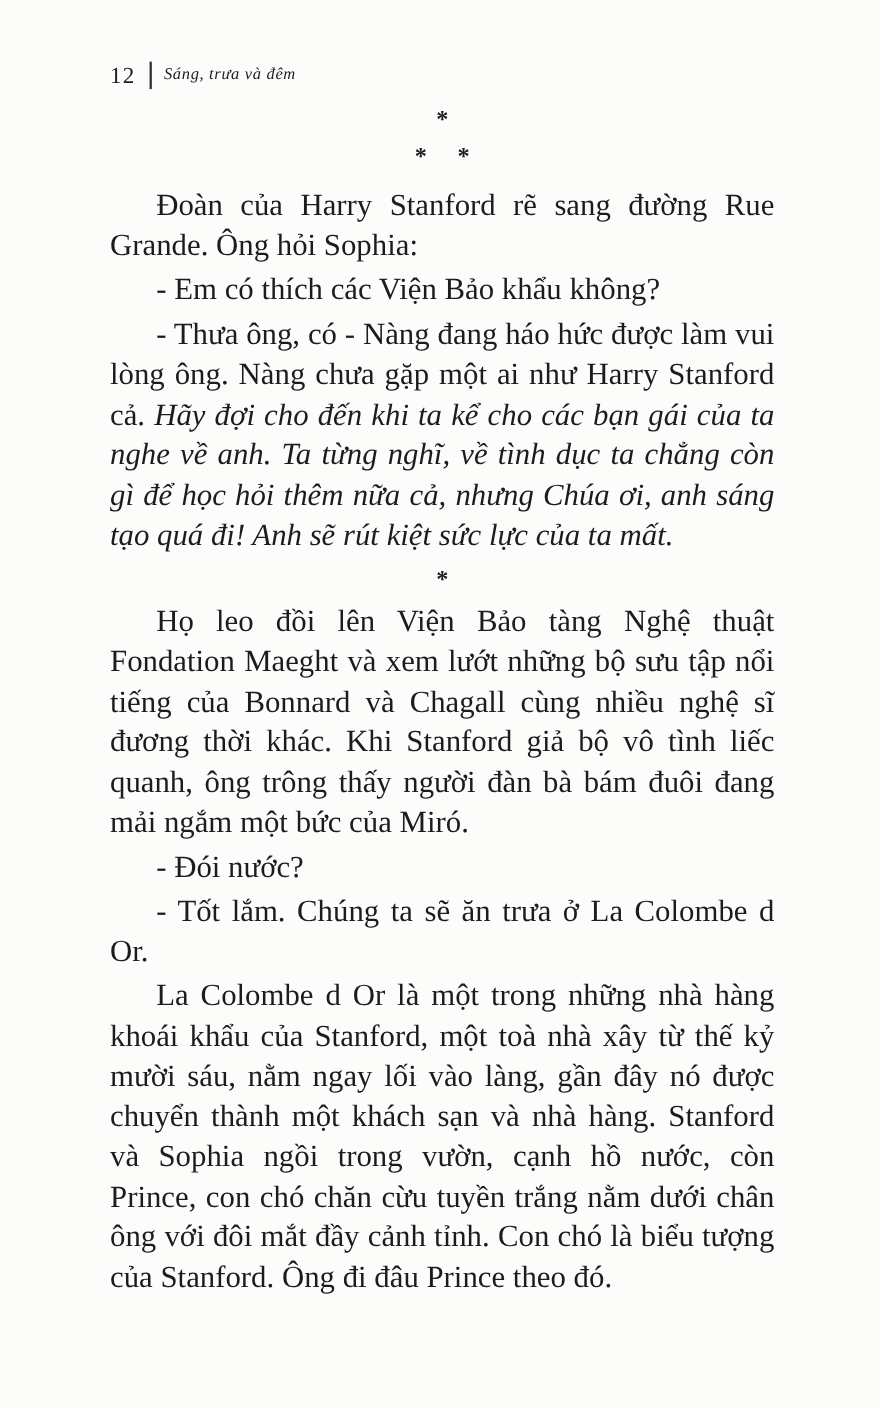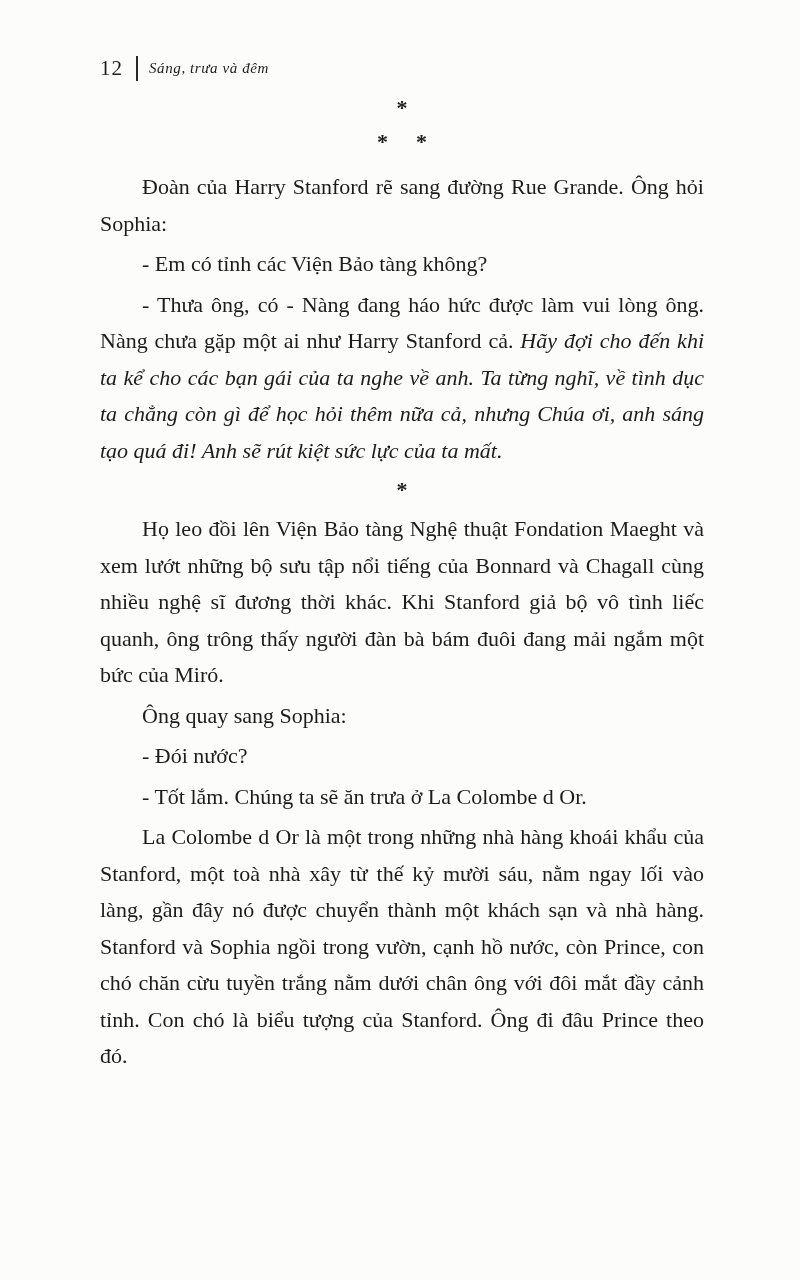--- a/index.html
+++ b/index.html
@@ -36,21 +36,21 @@
   }
   .book-title {
     font-style: italic;
     font-size: 15px;
     letter-spacing: 0.6px;
   }
   .page-body {
     text-align: justify;
   }
   .para {
-    font-size: 22px;
+    font-size: 28px;
     line-height: 36.5px;
     text-indent: 42px;
     margin: 0 0 4px 0;
     text-align: justify;
   }
   .run { font-style: normal; }
   .run.it { font-style: italic; }
   .sep {
     text-align: center;
     font-size: 22px;
@@ -69,22 +69,21 @@
 <div class="page">
   <header class="running-head">
     <span class="page-number">12</span>
     <span class="head-bar"></span>
     <span class="book-title">Sáng, trưa và đêm</span>
   </header>
   <main class="page-body">
       <div class="sep sep-top-single"><span class="star">*</span></div>
       <div class="sep sep-top-double"><span class="star">*</span><span class="star">*</span></div>
       <p class="para"><span class="run">Đoàn của Harry Stanford rẽ sang đường Rue Grande. Ông hỏi Sophia:</span></p>
-      <p class="para"><span class="run">- Em có tỉnh các Viện Bảo tàng không?</span></p>
+      <p class="para"><span class="run">- Em có thích các Viện Bảo khẩu không?</span></p>
       <p class="para"><span class="run">- Thưa ông, có - Nàng đang háo hức được làm vui lòng ông. Nàng chưa gặp một ai như Harry Stanford cả. </span><span class="run it">Hãy đợi cho đến khi ta kể cho các bạn gái của ta nghe về anh. Ta từng nghĩ, về tình dục ta chẳng còn gì để học hỏi thêm nữa cả, nhưng Chúa ơi, anh sáng tạo quá đi! Anh sẽ rút kiệt sức lực của ta mất.</span></p>
       <div class="sep sep-mid"><span class="star">*</span></div>
       <p class="para"><span class="run">Họ leo đồi lên Viện Bảo tàng Nghệ thuật Fondation Maeght và xem lướt những bộ sưu tập nổi tiếng của Bonnard và Chagall cùng nhiều nghệ sĩ đương thời khác. Khi Stanford giả bộ vô tình liếc quanh, ông trông thấy người đàn bà bám đuôi đang mải ngắm một bức của Miró.</span></p>
-      <p class="para"><span class="run">Ông quay sang Sophia:</span></p>
       <p class="para"><span class="run">- Đói nước?</span></p>
       <p class="para"><span class="run">- Tốt lắm. Chúng ta sẽ ăn trưa ở La Colombe d Or.</span></p>
       <p class="para"><span class="run">La Colombe d Or là một trong những nhà hàng khoái khẩu của Stanford, một toà nhà xây từ thế kỷ mười sáu, nằm ngay lối vào làng, gần đây nó được chuyển thành một khách sạn và nhà hàng. Stanford và Sophia ngồi trong vườn, cạnh hồ nước, còn Prince, con chó chăn cừu tuyền trắng nằm dưới chân ông với đôi mắt đầy cảnh tỉnh. Con chó là biểu tượng của Stanford. Ông đi đâu Prince theo đó.</span></p>
     </main>
 </div>
 
 </body></html>

